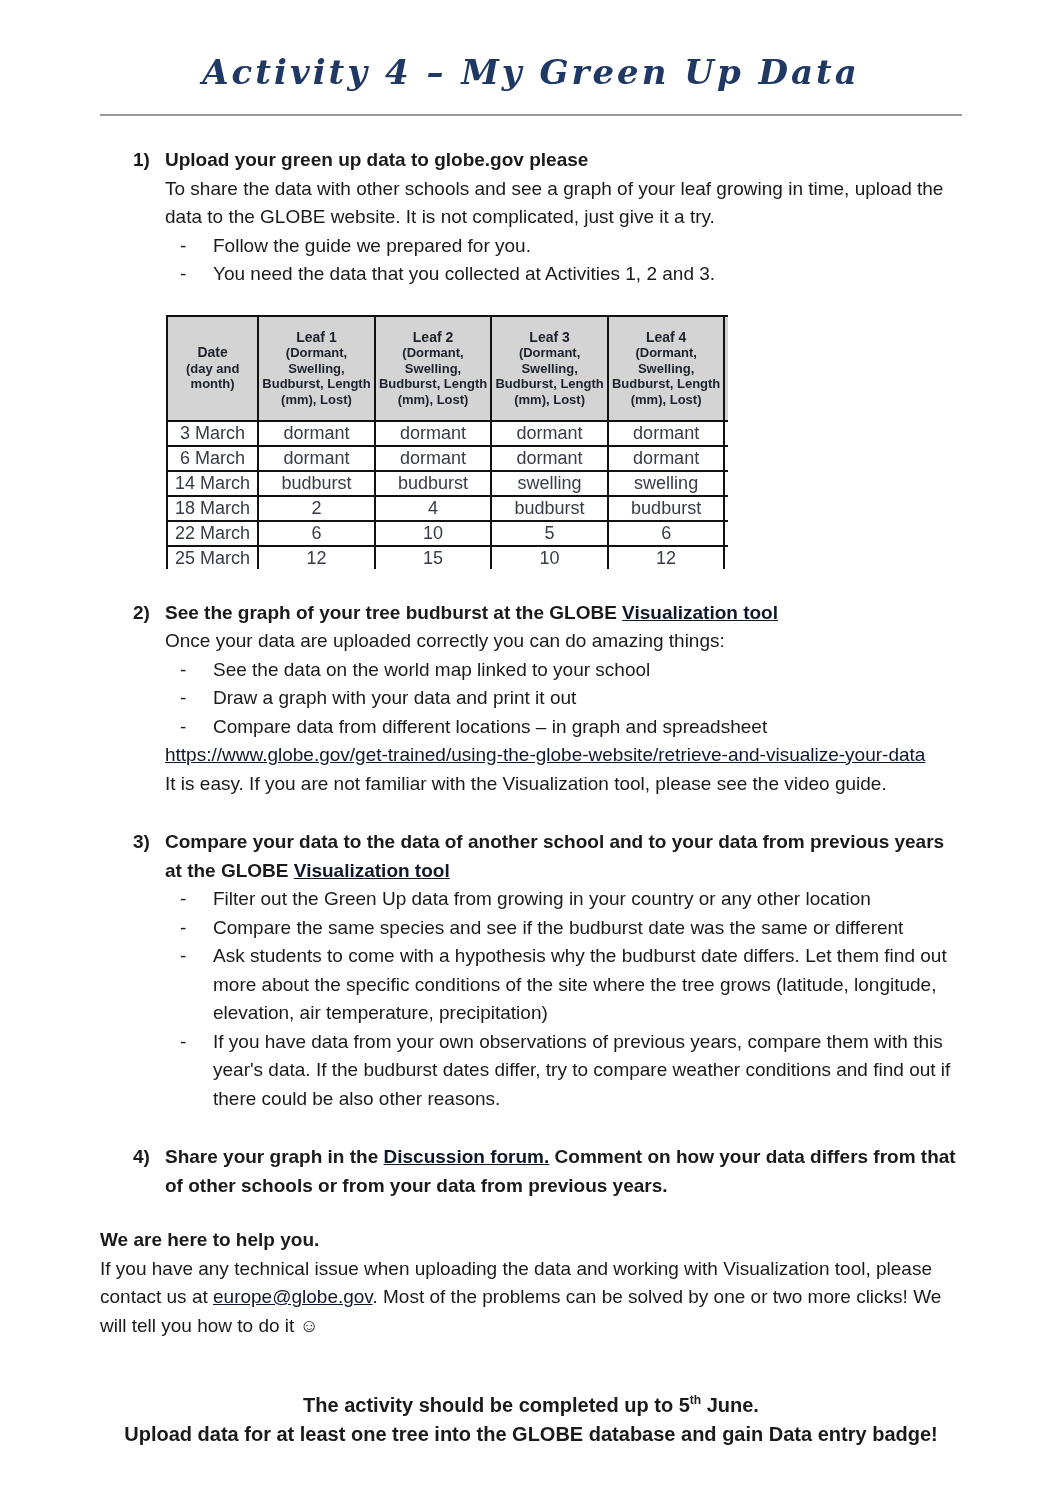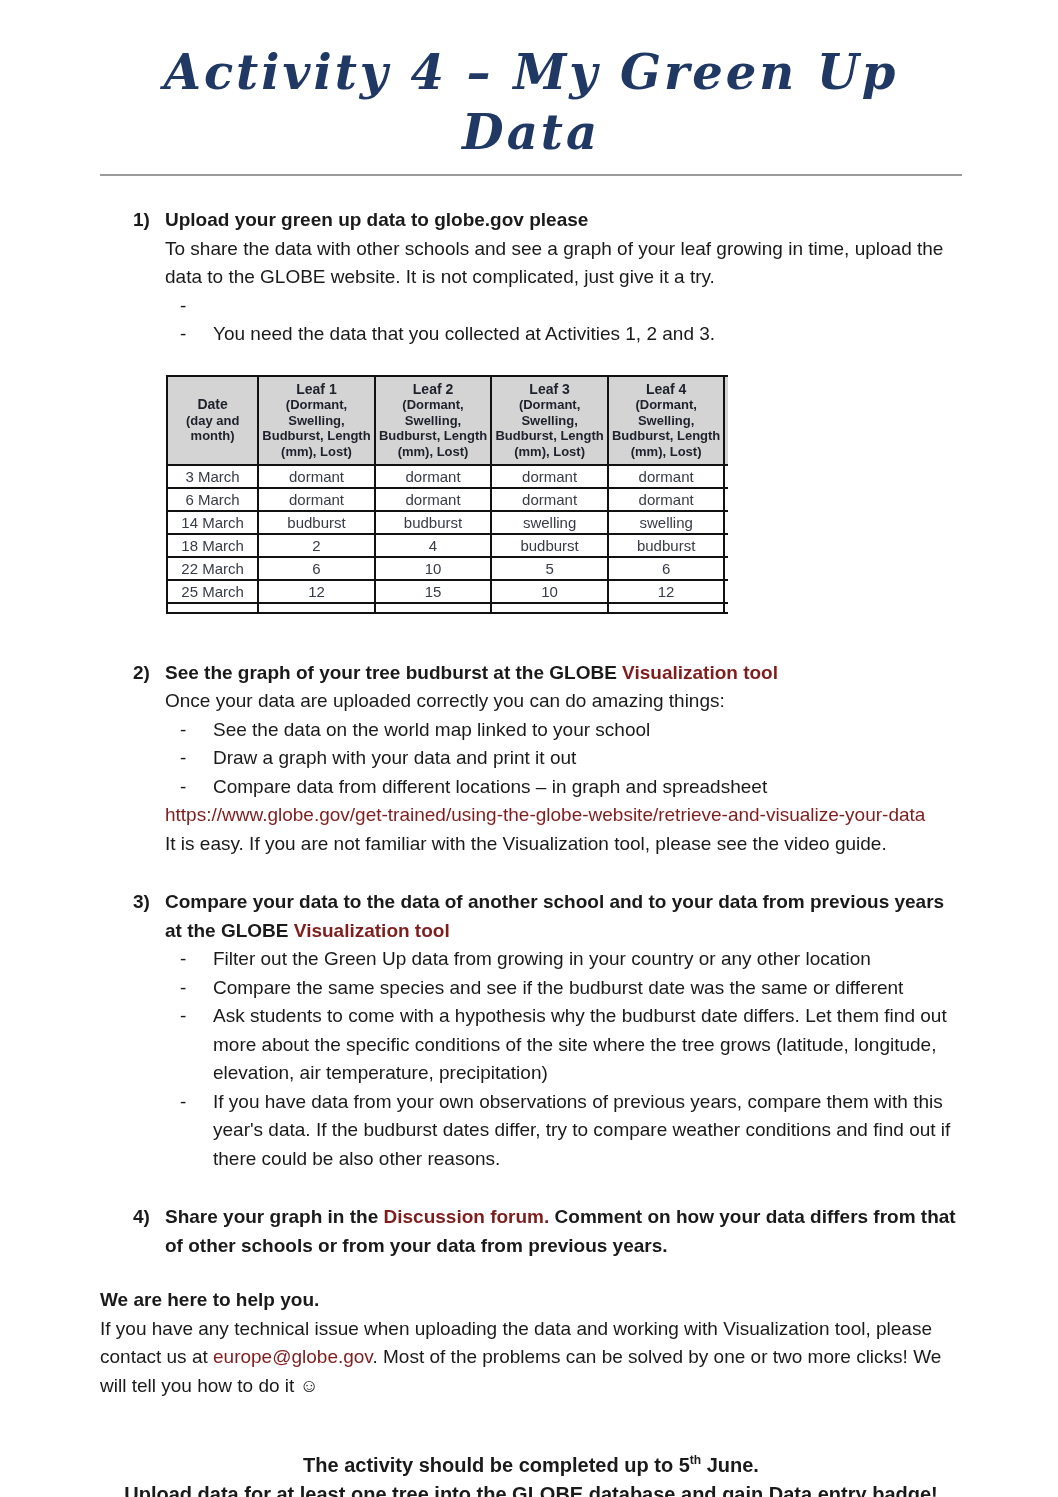--- a/index.html
+++ b/index.html
@@ -12,40 +12,40 @@
     overflow: hidden;
   }
   .page { padding: 42px 96px 0 100px; }
 
   
   .title {
     text-align: center;
     font-family: "DejaVu Serif", serif;
     font-style: italic;
     font-weight: bold;
-    font-size: 48px;
+    font-size: 34px;
     letter-spacing: 3px;
     color: #1f3864;
     line-height: 60px;
   }
   .title-rule {
     border: none;
     border-top: 2px solid #9a9a9a;
     margin-top: 12px;
   }
 
   
   .sec { margin-top: 30px; font-size: 19px; line-height: 28.5px; }
   .num-row { display: flex; margin-left: 33px; }
   .num { flex: none; width: 32px; font-weight: bold; }
   .sec-heading { font-weight: bold; }
   .sec-body { margin-left: 65px; }
   .bullet { display: flex; margin-left: 80px; }
   .bullet .dash { flex: none; width: 33px; }
-  a.link { color: #7f1d1d; cursor: pointer; }
+  a.link { color: #0f172a; text-decoration: underline; cursor: pointer; }
   .sec-heading a.link { font-weight: bold; }
   .url-link { overflow-wrap: anywhere; word-break: break-word; }
 
   
   .table-clip {
     margin: 26px 0 6px 66px;
     width: 562px; height: 254px;
     overflow: hidden;
   }
   table.data-table {
@@ -58,27 +58,27 @@
     border: 2px solid #111111;
     text-align: center;
     vertical-align: middle;
     overflow: hidden;
   }
   table.data-table th {
     background: #d4d4d4;
     font-size: 13px;
     line-height: 15.5px;
     font-weight: bold;
-    padding: 5px 3px;
+    padding: 13px 3px;
     color: #1d212b;
   }
   table.data-table th .col-title { font-size: 14px; }
   table.data-table td {
     height: 23px;
-    font-size: 15px;
+    font-size: 18px;
     padding: 1px 2px;
   }
   .col-date { width: 90px; }
   .col-leaf { width: 115px; }
   .col-partial { width: 40px; }
   tr.partial-row td { height: 10px; }
 
   
   .help { margin-top: 26px; font-size: 19px; line-height: 28.5px; }
   .help-heading { font-weight: bold; }
@@ -102,20 +102,21 @@
   <hr class="title-rule">
 
   <div class="sec">
     <div class="num-row">
       <span class="num">1)</span>
       <span class="sec-heading">Upload your green up data to globe.gov please</span>
     </div>
     <div class="sec-body">To share the data with other schools and see a graph of your leaf growing in time, upload the data to the GLOBE website. It is not complicated, just give it a try.</div>
     <div class="bullet">
       <span class="dash">-</span>
+      <span>Follow the guide we prepared for you.</span>
     </div>
     <div class="bullet">
       <span class="dash">-</span>
       <span>You need the data that you collected at Activities 1, 2 and 3.</span>
     </div>
   </div>
 
   <div class="table-clip">
     <table class="data-table">
       <thead>

